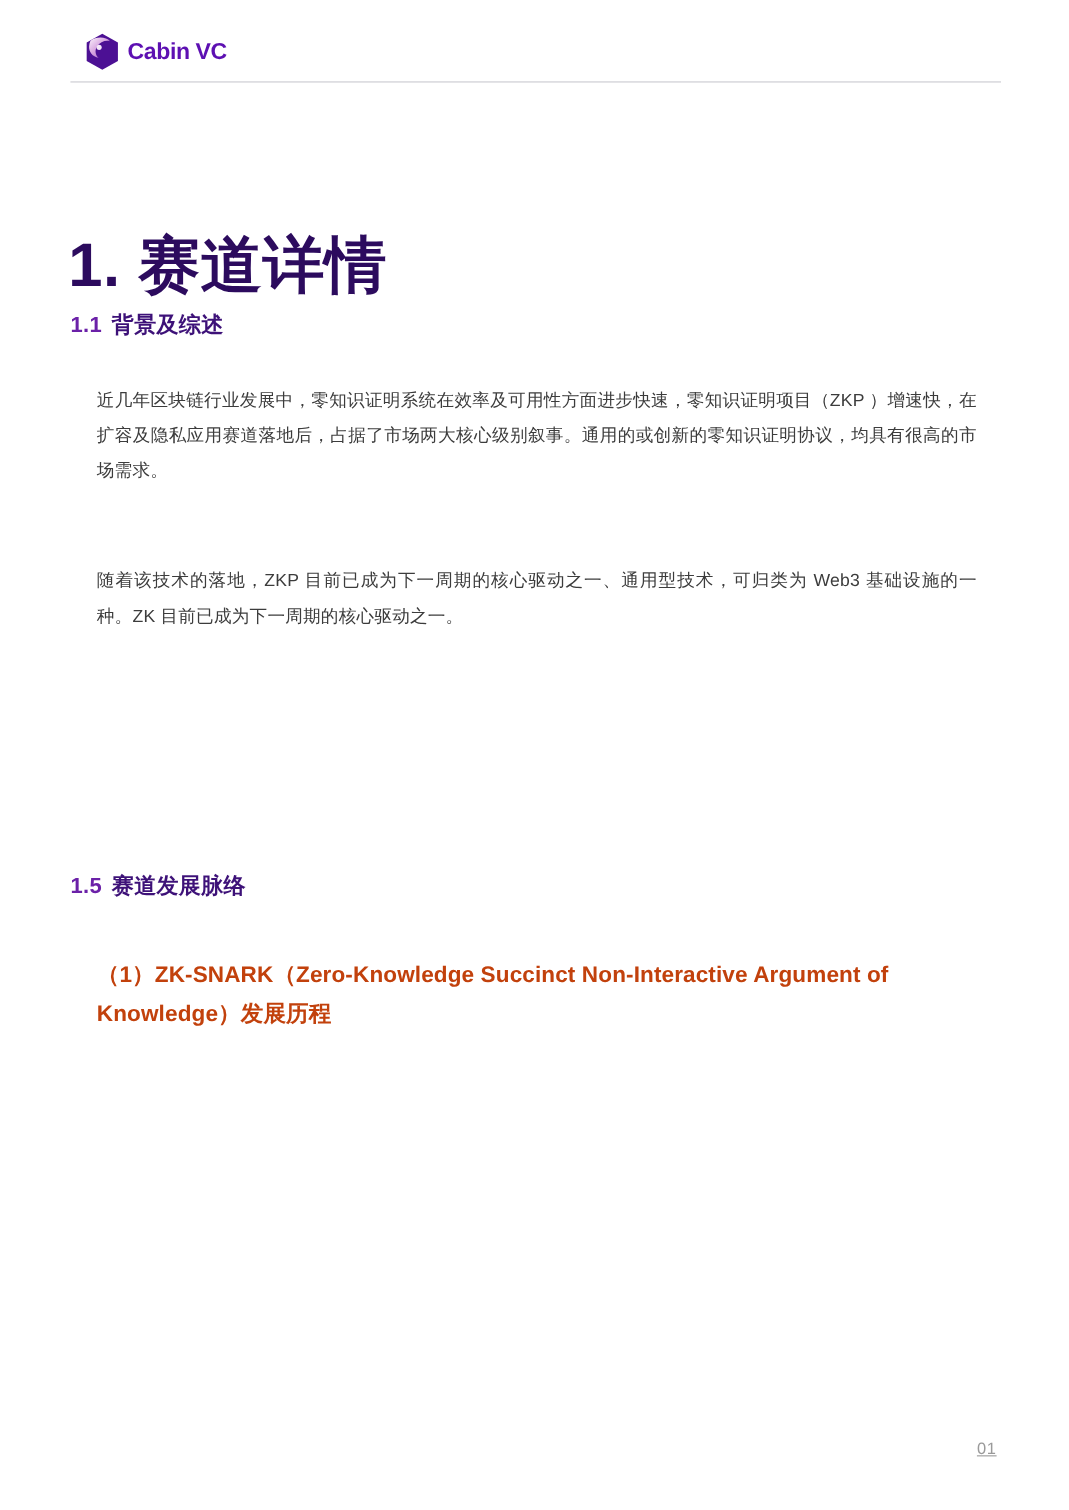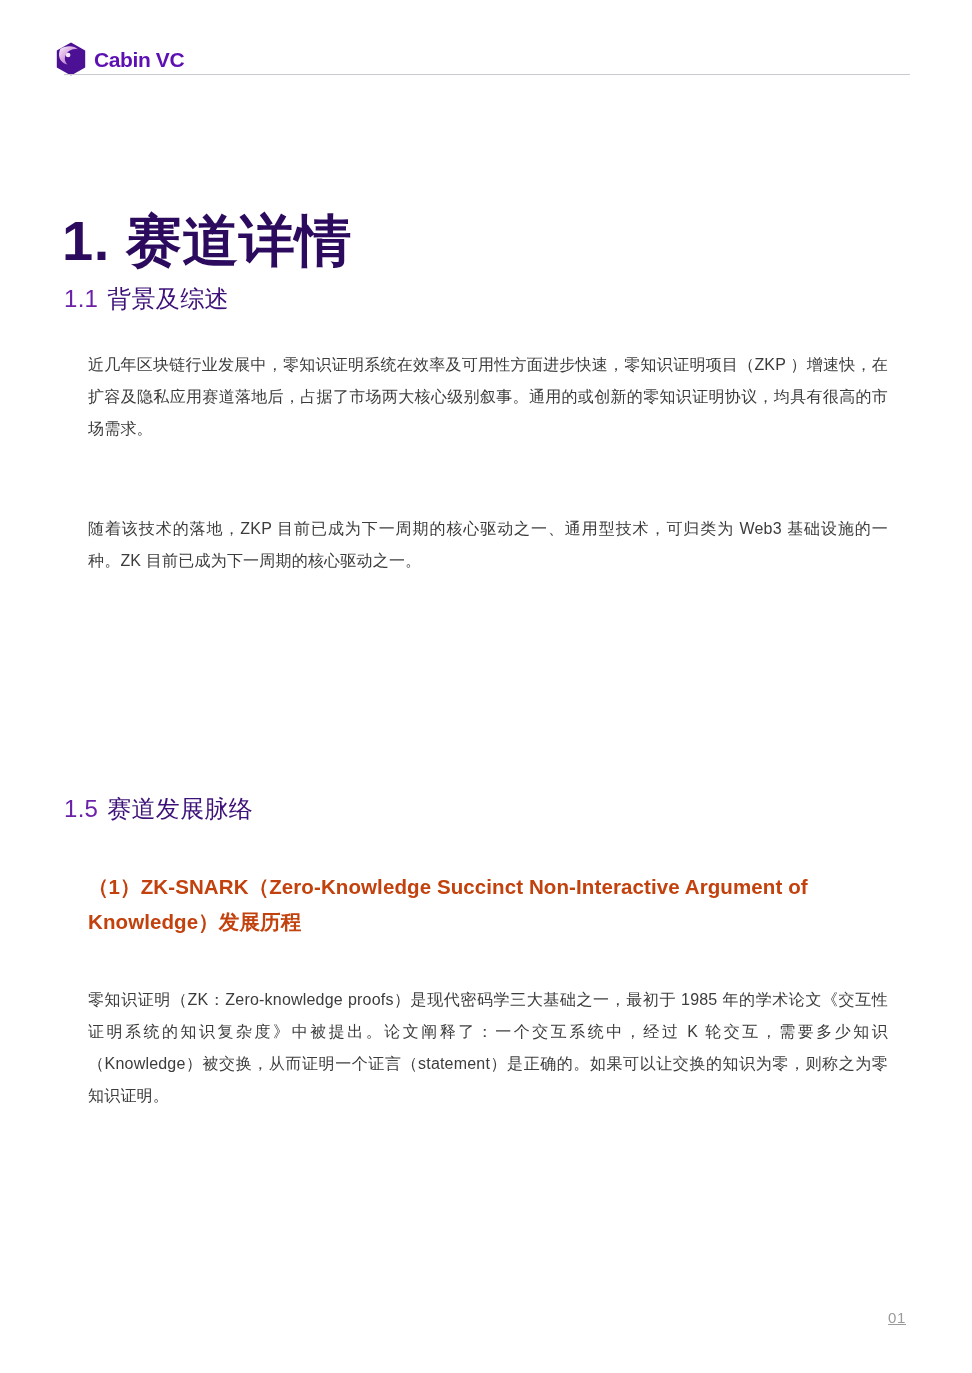--- a/index.html
+++ b/index.html
@@ -16,26 +16,26 @@
     width: 972px;
     height: 1373px;
     background: #ffffff;
     overflow: hidden;
     box-sizing: border-box;
   }
 
   
   .header {
     position: absolute;
-    left: 55px;
+    left: 77px;
     top: 30px;
     width: 846px;
     height: 46px;
     display: flex;
-    align-items: flex-end;
+    align-items: flex-start;
   }
   .brand {
     display: flex;
     align-items: center;
     gap: 7px;
   }
   .brand-mark {
     width: 32px;
     height: 34px;
     display: block;
@@ -67,22 +67,22 @@
     font-weight: 700;
     color: #2C0B5E;
     letter-spacing: 0.5px;
     line-height: 1.25;
     white-space: nowrap;
   }
 
   .section-head {
     position: absolute;
     left: 64px;
-    font-size: 24px;
-    font-weight: 400;
+    font-size: 20px;
+    font-weight: 700;
     color: #4B1A8E;
     letter-spacing: 0.3px;
     line-height: 1.3;
     white-space: nowrap;
   }
   .section-head .num {
     color: #6B21A8;
   }
   .section-head .txt {
     color: #3D1178;
@@ -163,17 +163,16 @@
 
   <p class="para" id="para-1">近几年区块链行业发展中，零知识证明系统在效率及可用性方面进步快速，零知识证明项目（ZKP ）增速快，在扩容及隐私应用赛道落地后，占据了市场两大核心级别叙事。通用的或创新的零知识证明协议，均具有很高的市场需求。</p>
   <p class="para" id="para-2">随着该技术的落地，ZKP 目前已成为下一周期的核心驱动之一、通用型技术，可归类为 Web3 基础设施的一种。ZK 目前已成为下一周期的核心驱动之一。</p>
 
   <div class="section-head" id="head-12">
     <span class="num">1.5</span><span class="txt">赛道发展脉络</span>
   </div>
 
   <h3 class="sub-head" id="sub-1">（1）ZK-SNARK（Zero-Knowledge Succinct Non-Interactive Argument of Knowledge）发展历程</h3>
 
-  <p class="para" id="para-4">零知识证明（ZK：Zero-knowledge proofs）是现代密码学三大基础之一，最初于 1985 年的学术论文《交互性证明系统的知识复杂度》中被提出。论文阐释了：一个交互系统中，经过 K 轮交互，需要多少知识（Knowledge）被交换，从而证明一个证言（statement）是正确的。如果可以让交换的知识为零，则称之为零知识证明。</p>
 
   <div class="page-number">01</div>
 
 </div>
 
 </body></html>

